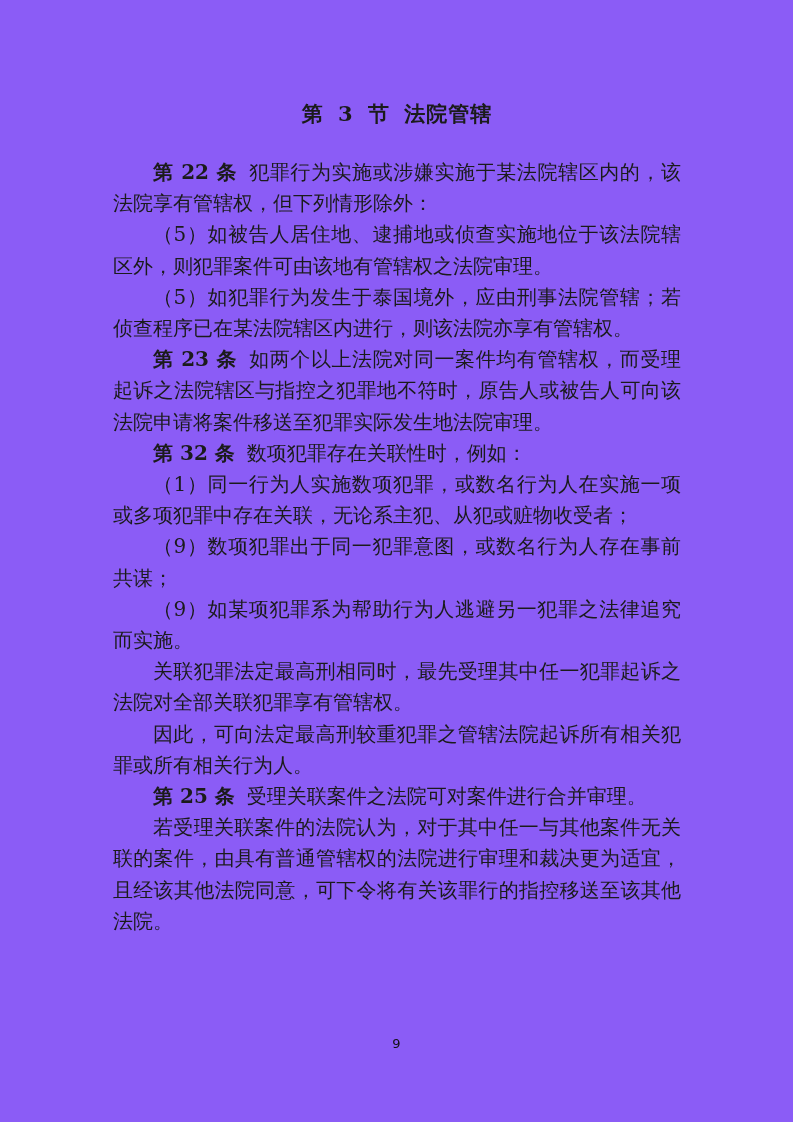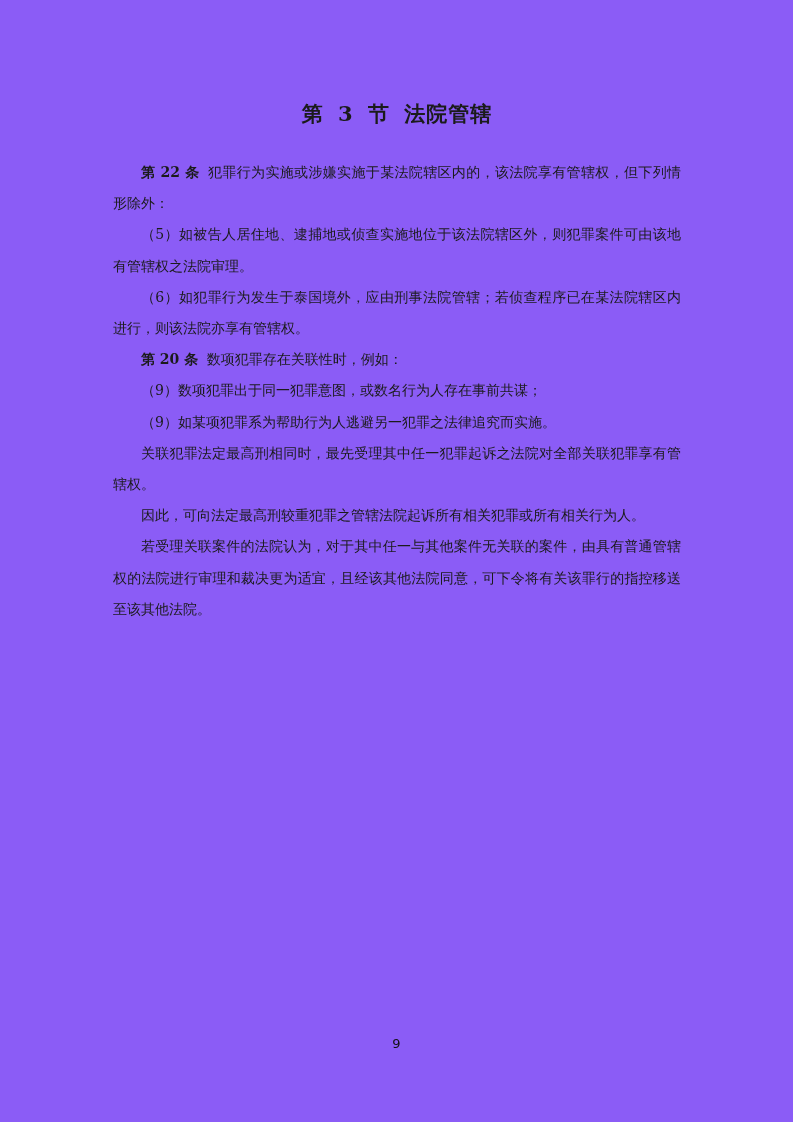--- a/index.html
+++ b/index.html
@@ -23,21 +23,21 @@
   .doc-title {
     font-size: 21px;
     font-weight: 700;
     text-align: center;
     line-height: 30px;
     margin: 0 0 28px 0;
     word-spacing: 6px;
     letter-spacing: 1px;
   }
   .para {
-    font-size: 14px;
+    font-size: 20px;
     line-height: 31.2px;
     text-align: justify;
     text-justify: inter-ideograph;
     text-indent: 2em;
     margin: 0;
   }
   .article-label {
     font-weight: 700;
     margin-right: 0.6em;
   }
@@ -55,34 +55,37 @@
 <body>
 
 <div class="page">
   <div class="content">
     <h1 class="doc-title">第 3 节 法院管辖</h1>
     <div>
   <p class="para"><b class="article-label">第 22 条</b><span>犯罪行为实施或涉嫌实施于某法院辖区内的，该法院享有管辖权，但下列情形除外：</span></p>
 
   <p class="para"><span>（5）如被告人居住地、逮捕地或侦查实施地位于该法院辖区外，则犯罪案件可由该地有管辖权之法院审理。</span></p>
 
-  <p class="para"><span>（6）如犯罪行为发生于泰国境外，应由刑事法院管辖；若侦查程序已在某法院辖区内进行，则该法院亦享有管辖权。</span></p>
+  <p class="para"><span>（5）如犯罪行为发生于泰国境外，应由刑事法院管辖；若侦查程序已在某法院辖区内进行，则该法院亦享有管辖权。</span></p>
+
+  <p class="para"><b class="article-label">第 23 条</b><span>如两个以上法院对同一案件均有管辖权，而受理起诉之法院辖区与指控之犯罪地不符时，原告人或被告人可向该法院申请将案件移送至犯罪实际发生地法院审理。</span></p>
 
 
+  <p class="para"><b class="article-label">第 32 条</b><span>数项犯罪存在关联性时，例如：</span></p>
 
-  <p class="para"><b class="article-label">第 20 条</b><span>数项犯罪存在关联性时，例如：</span></p>
-
+  <p class="para"><span>（1）同一行为人实施数项犯罪，或数名行为人在实施一项或多项犯罪中存在关联，无论系主犯、从犯或赃物收受者；</span></p>
 
   <p class="para"><span>（9）数项犯罪出于同一犯罪意图，或数名行为人存在事前共谋；</span></p>
 
   <p class="para"><span>（9）如某项犯罪系为帮助行为人逃避另一犯罪之法律追究而实施。</span></p>
 
   <p class="para"><span>关联犯罪法定最高刑相同时，最先受理其中任一犯罪起诉之法院对全部关联犯罪享有管辖权。</span></p>
 
   <p class="para"><span>因此，可向法定最高刑较重犯罪之管辖法院起诉所有相关犯罪或所有相关行为人。</span></p>
 
+  <p class="para"><b class="article-label">第 25 条</b><span>受理关联案件之法院可对案件进行合并审理。</span></p>
 
   <p class="para"><span>若受理关联案件的法院认为，对于其中任一与其他案件无关联的案件，由具有普通管辖权的法院进行审理和裁决更为适宜，且经该其他法院同意，可下令将有关该罪行的指控移送至该其他法院。</span></p>
 
 </div>
   </div>
   <div class="page-number">9</div>
 </div>
 
 </body></html>

